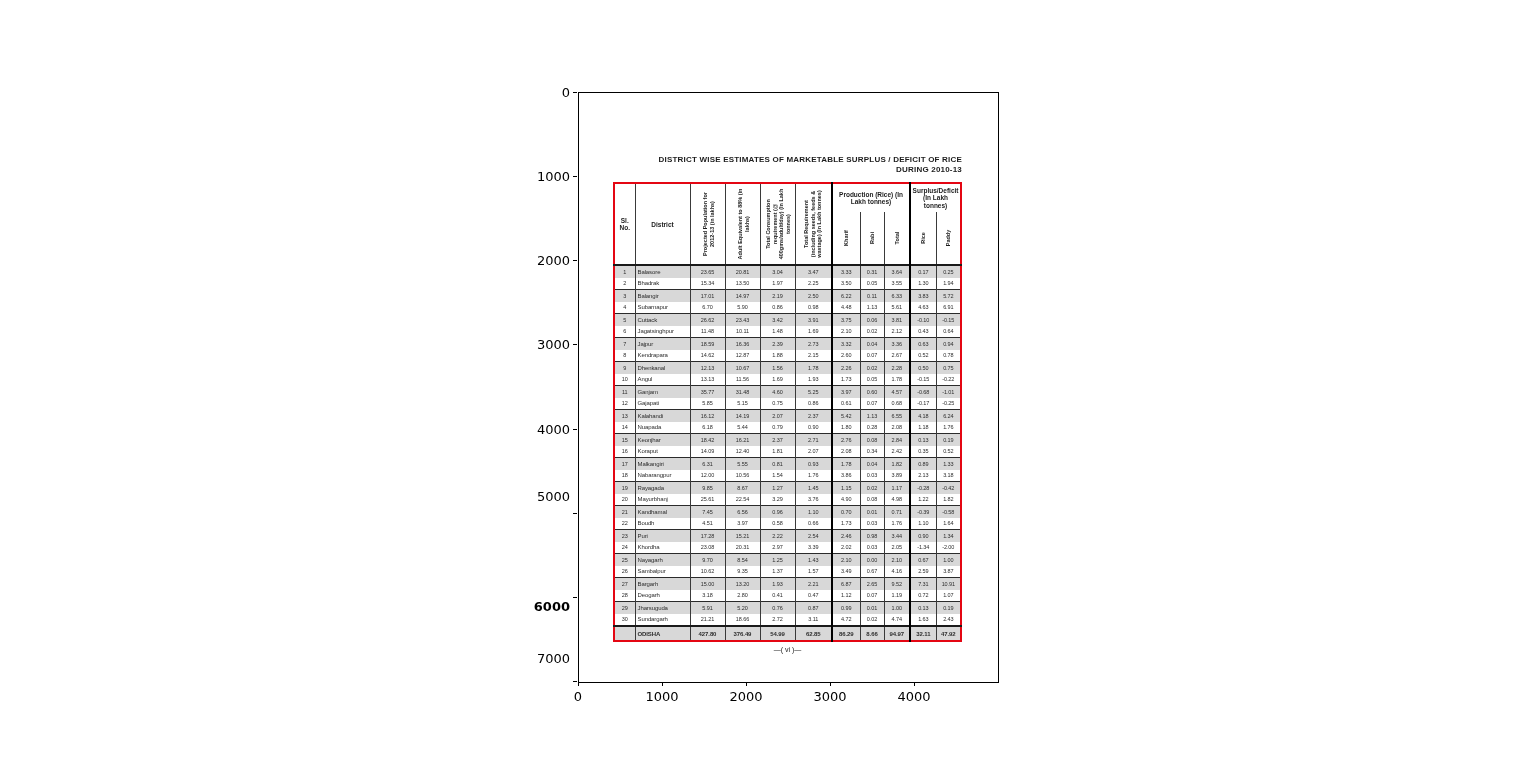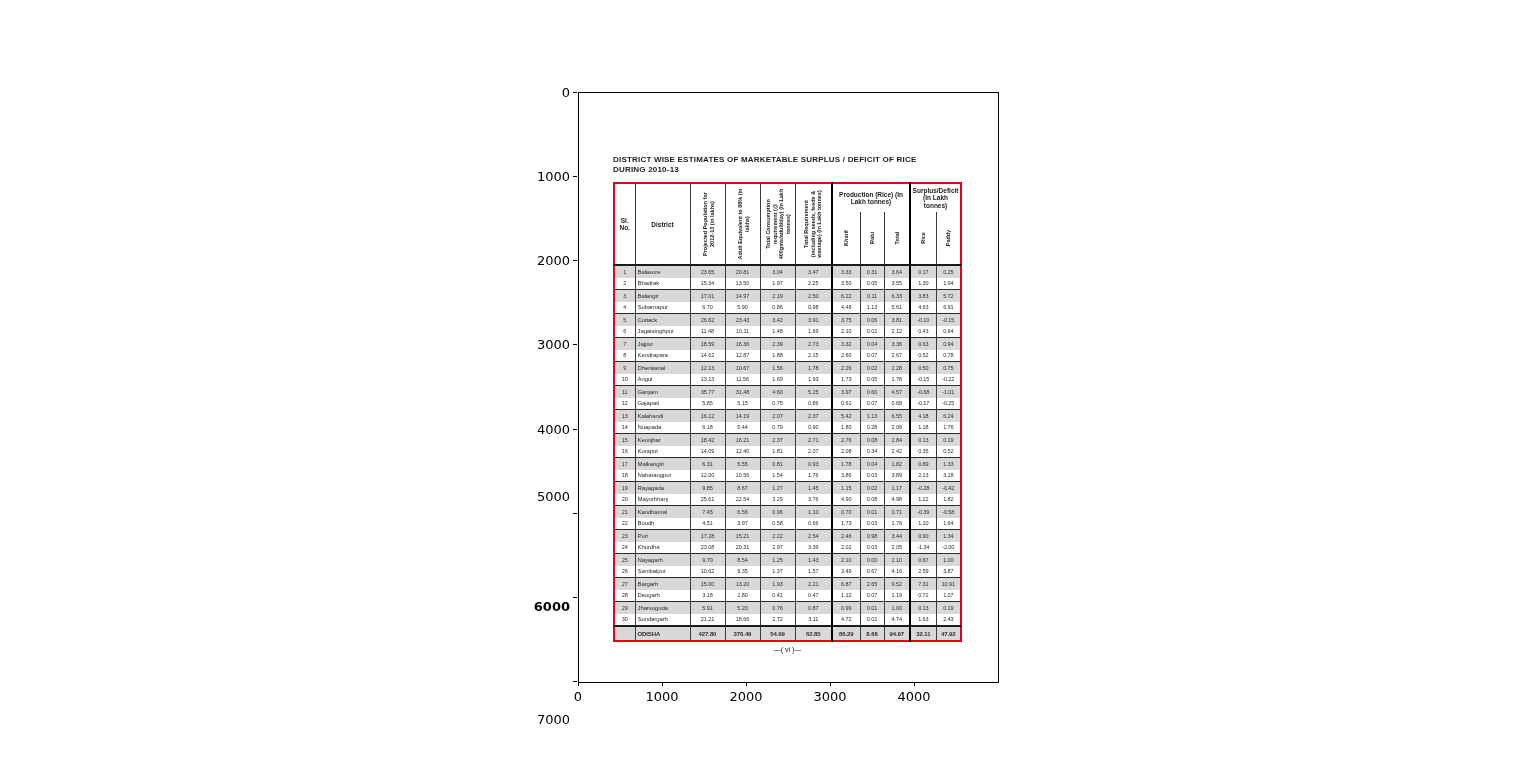--- a/index.html
+++ b/index.html
@@ -10,21 +10,21 @@
         border:1px solid #000;background:#fff;}
   .tick-label-x{position:absolute;font-size:13px;color:#000;transform:translateX(-50%);
         top:689px;white-space:nowrap;}
   .tick-label-y{position:absolute;font-size:13px;color:#000;width:48px;text-align:right;
         left:522px;transform:translateY(-50%);white-space:nowrap;}
   .tick-mark-x{position:absolute;width:1px;height:4px;background:#000;top:682px;}
   .tick-mark-y{position:absolute;width:4px;height:1px;background:#000;left:573px;}
   
   .doc{position:absolute;left:34px;top:62px;width:349px;color:#2d2d2d;
        font-family:"Liberation Sans",sans-serif;}
-  .doc-title{text-align:left;font-weight:bold;font-size:8px;line-height:10px;
+  .doc-title{text-align:right;font-weight:bold;font-size:8px;line-height:10px;
        letter-spacing:.2px;color:#1c1c1c;margin-bottom:7px;white-space:nowrap;}
   table.surplus{border-collapse:collapse;table-layout:fixed;width:347px;
        border:2px solid var(--doc-red,#e40613);}
   table.surplus th,table.surplus td{border-left:1px solid #3a3a3a;padding:0;margin:0;
        overflow:hidden;}
   table.surplus th{background:#fff;color:#1c1c1c;}
   table.surplus .nb{border-left:none;}
   table.surplus .gsep{border-left:2px solid #000;}
   thead tr.hA th{height:28px;}
   thead tr.hB th{height:52px;}
@@ -542,15 +542,15 @@
       <div class="tick-label-y" style="top: 260.28px;">2000</div>
       <div class="tick-mark-y" style="top: 344.42px;"></div>
       <div class="tick-label-y" style="top: 344.42px;">3000</div>
       <div class="tick-mark-y" style="top: 428.56px;"></div>
       <div class="tick-label-y" style="top: 428.56px;">4000</div>
       <div class="tick-mark-y" style="top: 512.7px;"></div>
       <div class="tick-label-y" style="top: 496px;">5000</div>
       <div class="tick-mark-y" style="top: 596.84px;"></div>
       <div class="tick-label-y" style="top: 606px; font-weight: bold;">6000</div>
       <div class="tick-mark-y" style="top: 680.98px;"></div>
-      <div class="tick-label-y" style="top: 719px;">7000</div>
+      <div class="tick-label-y" style="top: 658px;">7000</div>
     </div>
 </div>
 
 </body></html>

